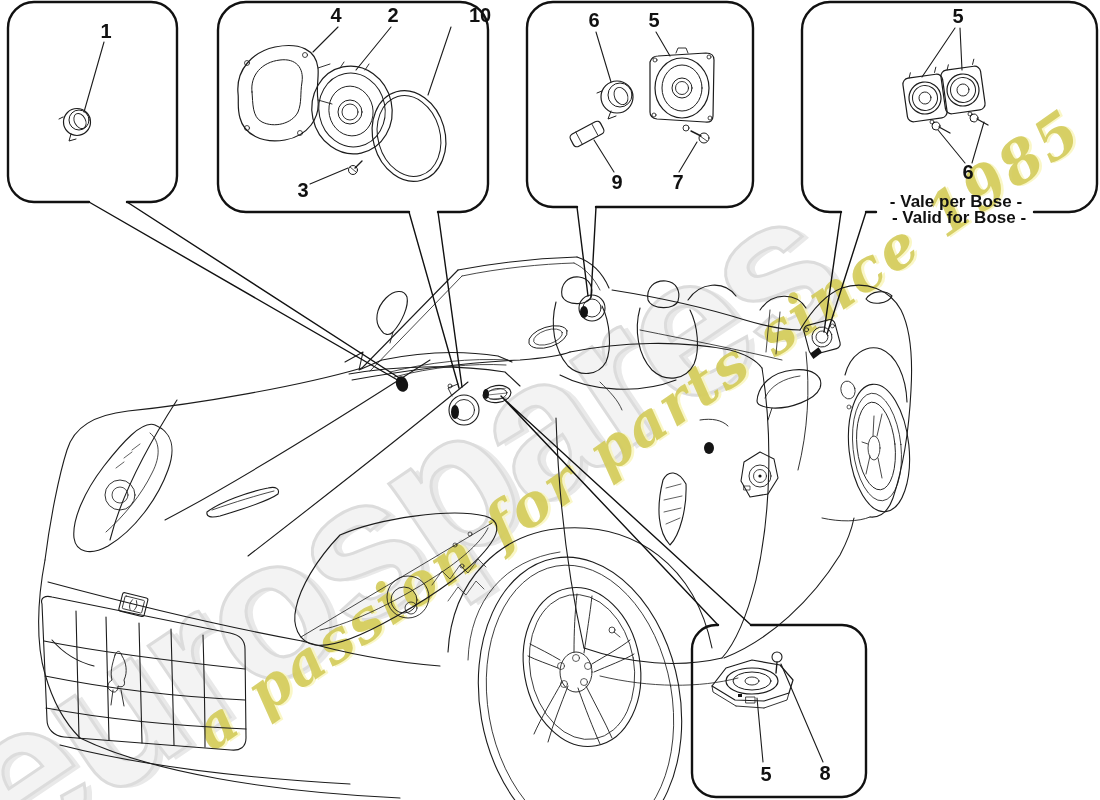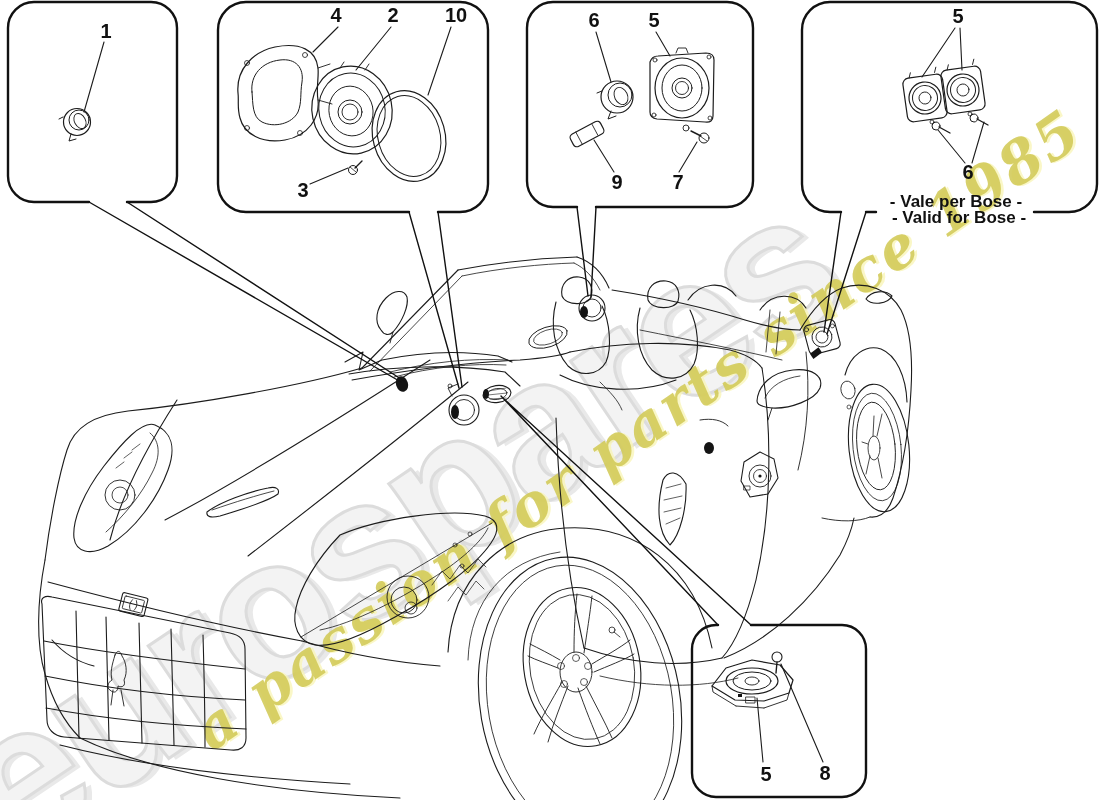--- a/index.html
+++ b/index.html
@@ -391,21 +391,21 @@
         <path d="M777,662 L776,673" stroke-width="1.4"></path>
       </g>
       <path d="M763,762 L757,698" stroke-width="1.1"></path>
       <path d="M823,762 L781,664" stroke-width="1.1"></path>
     </g>
   </svg>
 
   <div class="pn" style="left:106px;top:31px">1</div>
   <div class="pn" style="left:336px;top:15px">4</div>
   <div class="pn" style="left:393px;top:15px">2</div>
-  <div class="pn" style="left:456px;top:15px">10</div>
+  <div class="pn" style="left:480px;top:15px">10</div>
   <div class="pn" style="left:303px;top:190px">3</div>
   <div class="pn" style="left:594px;top:20px">6</div>
   <div class="pn" style="left:654px;top:20px">5</div>
   <div class="pn" style="left:617px;top:182px">9</div>
   <div class="pn" style="left:678px;top:182px">7</div>
   <div class="pn" style="left:958px;top:16px">5</div>
   <div class="pn" style="left:968px;top:172px">6</div>
   <div class="pn" style="left:766px;top:774px">5</div>
   <div class="pn" style="left:825px;top:773px">8</div>
 

